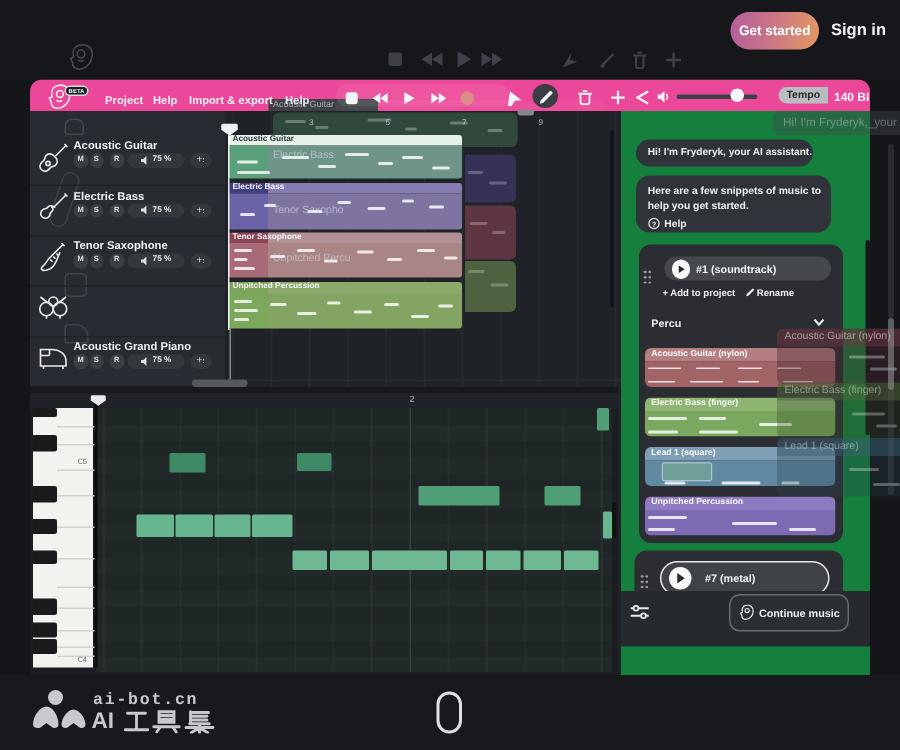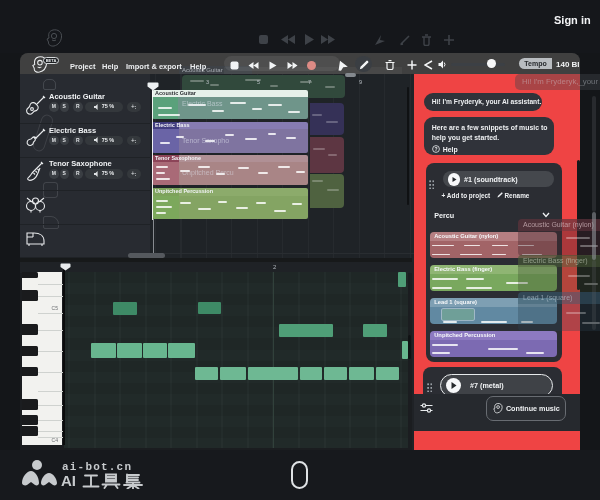--- a/index.html
+++ b/index.html
@@ -61,25 +61,28 @@
         <path d="M2 10 L10 2 M1.5 10.5 l2.5 -0.6"></path>
       </svg>
     <svg class="abs" style="left:421px;top:1px" width="11" height="12" fill="none" stroke="#3e4248" stroke-width="1.4">
         <path d="M1 3 h9 M3 3 v7 a1.5 1.5 0 0 0 1.5 1.5 h2 a1.5 1.5 0 0 0 1.5 -1.5 V3 M4 1 h3"></path>
       </svg>
     <svg class="abs" style="left:443px;top:1px" width="12" height="12" fill="none" stroke="#3e4248" stroke-width="1.6">
         <path d="M6 1 V11 M1 6 H11"></path>
       </svg>
   </div>
 
+  <div class="abs" style="left:487px;top:8px;width:59px;height:25px;border-radius:13px;
+      background:linear-gradient(100deg,#b45d9e 0%,#cd7b80 55%,#e49a61 100%);
+      color:#fff;font-size:9px;font-weight:bold;text-align:center;line-height:25px;">Get started</div>
   <div class="abs" style="left:554px;top:14px;color:#f2f3f5;font-size:11px;font-weight:bold;">Sign in</div>
 
   <div class="abs" style="left:20px;top:53px;width:560px;height:397px;background:#1f2226;border-radius:8px 8px 0 0;overflow:hidden;">
 
-    <div class="abs" id="toolbar" style="left:0;top:0;width:560px;height:21px;background:#404040;">
+    <div class="abs" id="toolbar" style="left:0;top:0;width:560px;height:21px;background:#ec4899;">
 
       <svg class="abs" style="left:10px;top:3px;" width="18" height="18" viewBox="0 0 19 19">
         <g stroke="#e9ebed" stroke-width="1.1" fill="none">
           <path d="M9 1 C14 0, 18 3, 17.5 8 C17 13, 14 16, 10 17 C7 17.5, 4 16, 4.5 13 L3 10 L5 9 C4 4, 5.5 2, 9 1 Z"></path>
           <circle cx="10.5" cy="7" r="2.4"></circle>
           <path d="M8 11.5 q2 1.5 4 0"></path>
         </g>
       </svg>
       <div class="abs" style="left:159px;top:13px;width:73px;height:9px;background:#3e4247;border-radius:2px 2px 0 0;
            color:#a9aeb4;font-size:6px;line-height:9px;padding-left:3px;">Acoustic Guitar</div>
@@ -169,20 +172,30 @@
         <span class="tb" style="left:29px;">M</span>
           <span class="tb" style="left:39.5px;">S</span>
           <span class="tb" style="left:53px;">R</span>
         <span class="tvol"><svg width="6" height="6" style="margin:0 2px 0 0" fill="#dfe2e5">
               <path d="M0 2 h1.6 L3.6 0 V6 L1.6 4 H0 Z"></path>
             </svg>75 %</span>
         <span class="tplus">+<b>:</b></span>
         </div>
       <div class="track-row" style="top:83.2px;">
           <span class="tname">Tenor Saxophone</span>
+        <span class="tb" style="left:29px;">M</span>
+          <span class="tb" style="left:39.5px;">S</span>
+          <span class="tb" style="left:53px;">R</span>
+        <span class="tvol"><svg width="6" height="6" style="margin:0 2px 0 0" fill="#dfe2e5">
+              <path d="M0 2 h1.6 L3.6 0 V6 L1.6 4 H0 Z"></path>
+            </svg>75 %</span>
+        <span class="tplus">+<b>:</b></span>
+        </div>
+      <div class="track-row" style="top:150.4px;">
+          <span class="tname">Acoustic Grand Piano</span>
         <span class="tb" style="left:29px;">M</span>
           <span class="tb" style="left:39.5px;">S</span>
           <span class="tb" style="left:53px;">R</span>
         <span class="tvol"><svg width="6" height="6" style="margin:0 2px 0 0" fill="#dfe2e5">
               <path d="M0 2 h1.6 L3.6 0 V6 L1.6 4 H0 Z"></path>
             </svg>75 %</span>
         <span class="tplus">+<b>:</b></span>
         </div>
 
       <svg class="abs" style="left:5px;top:20px" width="22" height="22" viewBox="0 0 22 22" fill="none" stroke="#e8eaec" stroke-width="1.1">
@@ -361,21 +374,21 @@
       <div class="abs" style="left:388px;top:73px;width:3px;height:24px;border-radius:2px;background:#101214;"></div>
       <div class="abs" style="left:43.2px;top:2px;width:1.6px;height:181px;background:#0b0c0d;"></div>
       <svg class="abs" style="left:40px;top:1px" width="11" height="8" viewBox="0 0 11 8">
           <path d="M1.5 0.5 h8 a1 1 0 0 1 1 1 v2.5 L5.5 7.5 L0.5 4 v-2.5 a1 1 0 0 1 1-1 Z" fill="#e8ebed"></path>
         </svg>
     </div>
 
     <div class="abs" style="left:0;top:205px;width:392px;height:4px;background:#17191a;"></div>
     <div class="abs" style="left:108px;top:200px;width:37px;height:5px;border-radius:2.5px;background:#55595e;"></div>
 
-    <div class="abs" id="rpanel" style="left:394px;top:21px;width:166px;height:376px;background:#ef4444;">
+    <div class="abs" id="rpanel" style="left:394px;top:21px;width:166px;height:376px;background:#15803d;">
 
       <div class="abs" style="left:9.8px;top:19.4px;width:118.5px;height:17.8px;border-radius:9px;background:#30333a;
            color:#eef0f2;font-size:6.7px;font-weight:bold;line-height:17.8px;padding-left:8px;white-space:nowrap;">Hi! I'm Fryderyk, your AI assistant.</div>
 
       <div class="abs" style="left:9.8px;top:43px;width:130px;height:38.4px;border-radius:9px;background:#30333a;
            color:#eef0f2;font-size:6.9px;font-weight:bold;padding:6px 0 0 8px;">
         <div style="line-height:9.5px;">Here are a few snippets of music to<br>help you get started.</div>
         <div style="margin-top:3px;display:flex;align-items:center;">
           <svg width="8" height="8" viewBox="0 0 8 8" style="margin-right:3px;">
               <circle cx="4" cy="4" r="3.4" fill="none" stroke="#eef0f2" stroke-width="0.8"></circle>

